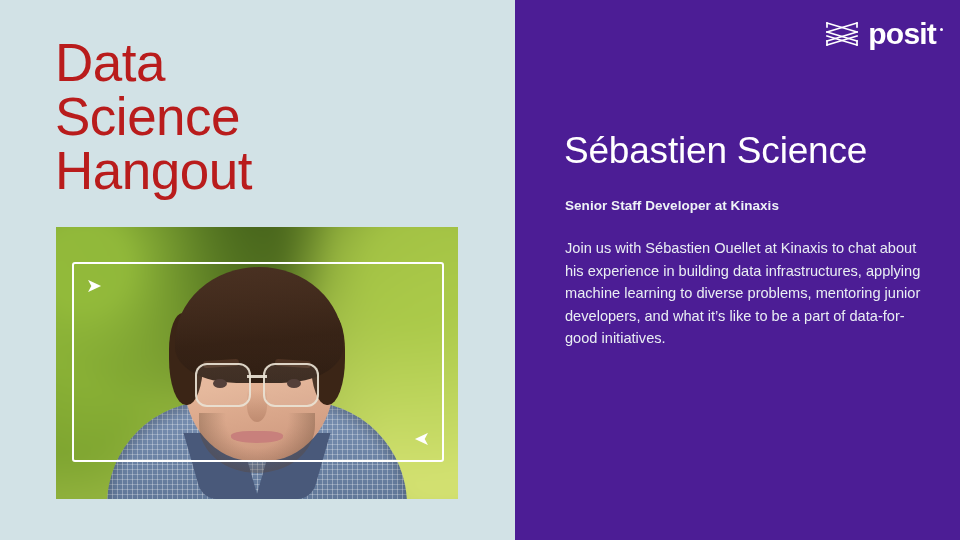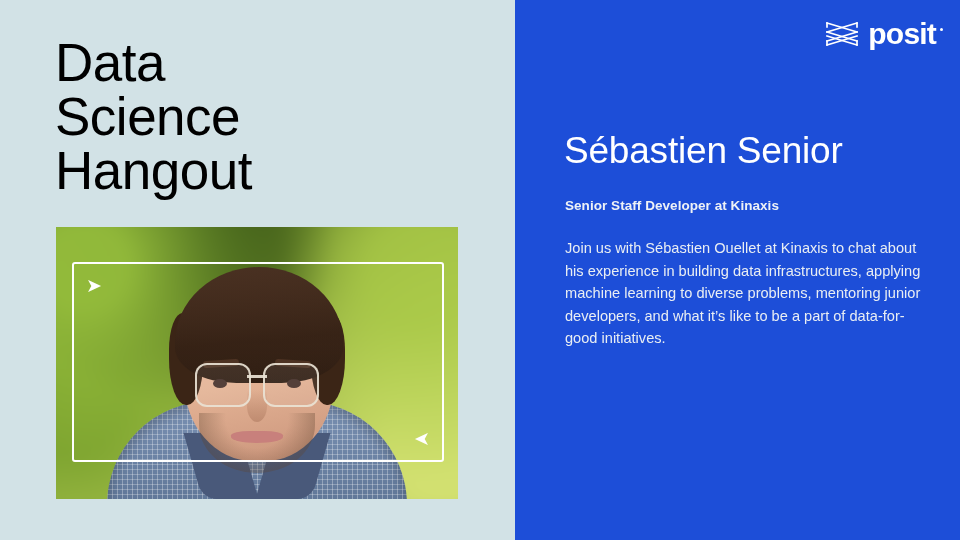--- a/index.html
+++ b/index.html
@@ -28,21 +28,21 @@
   #event-title {
     position: absolute;
     left: 55px;
     top: 36px;
     width: 420px;
     margin: 0;
     font-size: 53px;
     line-height: 54px;
     font-weight: 300;
     letter-spacing: -0.5px;
-    color: #000000;
+    color: #b91c1c;
     white-space: pre-line;
   }
 
   
   #photo-card {
     position: absolute;
     left: 56px;
     top: 227px;
     width: 402px;
     height: 272px;
@@ -236,21 +236,21 @@
   }
   #chevron-start { left: 12px; top: 12px; }
   #chevron-end   { right: 12px; bottom: 11px; }
 
   
   #right-panel {
     position: absolute;
     left: 515px; top: 0;
     width: 445px;
     height: 540px;
-    background: #1d4ed8;
+    background: #4c1d95;
   }
 
   
   #posit-logo {
     position: absolute;
     right: 24px;
     top: 19px;
     display: flex;
     align-items: center;
     gap: 9px;
@@ -370,20 +370,20 @@
           <path d="M2 20 L2 24"></path>
           <path d="M32 20 L32 24"></path>
         </g>
       </svg>
       <span id="posit-wordmark">
         <span>posit</span>
         <span id="posit-trademark-dot"></span>
       </span>
     </div>
 
-    <h2 id="speaker-name">Sébastien Senior</h2>
+    <h2 id="speaker-name">Sébastien Science</h2>
 
     <p id="speaker-blurb">Join us with Sébastien Ouellet at Kinaxis to chat about his experience in building data infrastructures, applying machine learning to diverse problems, mentoring junior developers, and what it’s like to be a part of data-for-good initiatives.</p>
 
     <p id="speaker-role">Senior Staff Developer at Kinaxis</p>
   </div>
 
 </div>
 
 </body></html>

